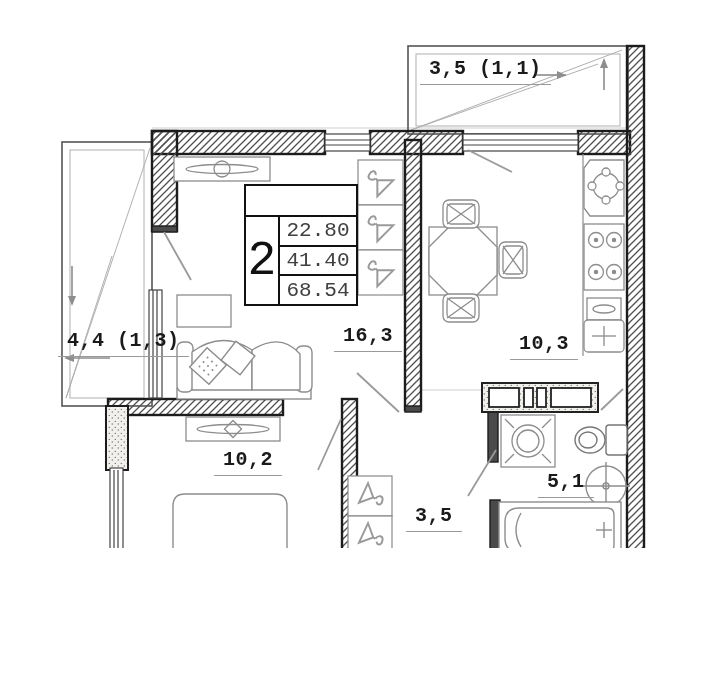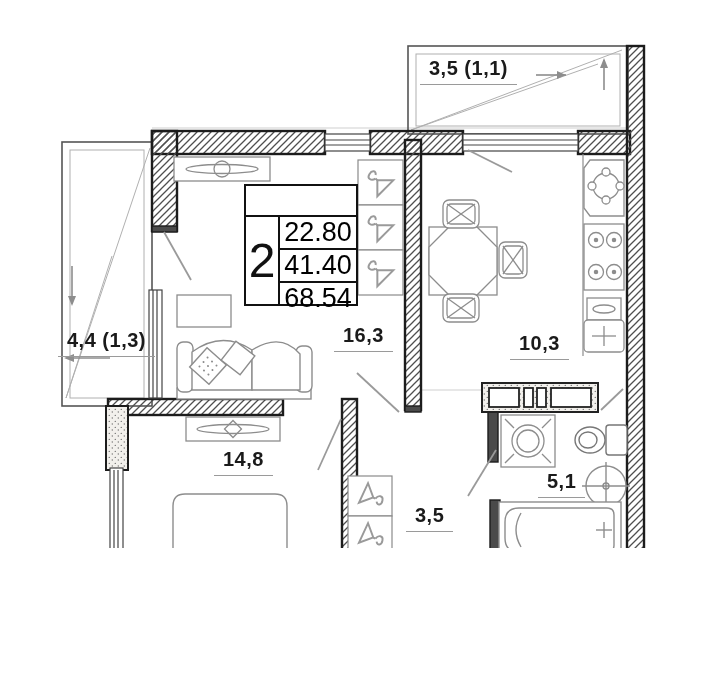--- a/index.html
+++ b/index.html
@@ -1,30 +1,30 @@
 <!DOCTYPE html>
 <html><head>
 <meta charset="utf-8">
 <style>
   html,body{margin:0;padding:0;background:#ffffff;}
   .plan{position:relative;width:702px;height:548px;background:#ffffff;overflow:hidden;
-        font-family:Liberation Sans, sans-serif;}
+        font-family:Liberation Mono, monospace;}
   .plan svg{position:absolute;left:0;top:0;}
   .area-label{position:absolute;font-weight:700;font-size:20px;color:#1a1a1a;
         letter-spacing:0.5px;border-bottom:1.5px solid #9a9a9a;padding:0 9px 4px 9px;
         white-space:nowrap;}
   .legend{position:absolute;left:244px;top:184px;width:114px;height:122px;background:#fff;
         border:2.5px solid #111;display:flex;flex-direction:column;box-sizing:border-box;}
   .legend-top{height:29px;border-bottom:2.5px solid #111;}
   .legend-body{flex:1;display:flex;min-height:0;}
   .legend-rooms{width:32px;border-right:2.5px solid #111;font-size:48px;color:#111;
         display:flex;align-items:center;justify-content:center;}
   .legend-vals{flex:1;display:flex;flex-direction:column;min-width:0;}
   .legend-vals .v{flex:1;border-bottom:2.5px solid #111;display:flex;align-items:center;
-        justify-content:center;font-size:27px;color:#000000;}
+        justify-content:center;font-size:21px;color:#404040;}
   .legend-vals .v:last-child{border-bottom:none;}
 </style>
 </head>
 <body>
 
 <div class="plan">
 
 <svg width="702" height="700" viewBox="0 0 702 700">
   <defs>
     <pattern id="hatch" width="7" height="7" patternUnits="userSpaceOnUse">
@@ -290,21 +290,21 @@
     <line x1="596" y1="530" x2="612" y2="530"></line>
     <line x1="604" y1="522" x2="604" y2="538"></line>
   </g>
 
 </svg>
 
 <div class="area-label" style="left:420px;top:57px;">3,5 (1,1)</div>
 <div class="area-label" style="left:58px;top:329px;">4,4 (1,3)</div>
 <div class="area-label" style="left:334px;top:324px;">16,3</div>
 <div class="area-label" style="left:510px;top:332px;">10,3</div>
-<div class="area-label" style="left:214px;top:448px;">14,8</div>
+<div class="area-label" style="left:214px;top:448px;">10,2</div>
 <div class="area-label" style="left:406px;top:504px;">3,5</div>
 <div class="area-label" style="left:538px;top:470px;">5,1</div>
 
 <div class="legend">
   <div class="legend-top"></div>
   <div class="legend-body">
     <div class="legend-rooms">2</div>
     <div class="legend-vals">
       <div class="v">22.80</div>
       <div class="v">41.40</div>

